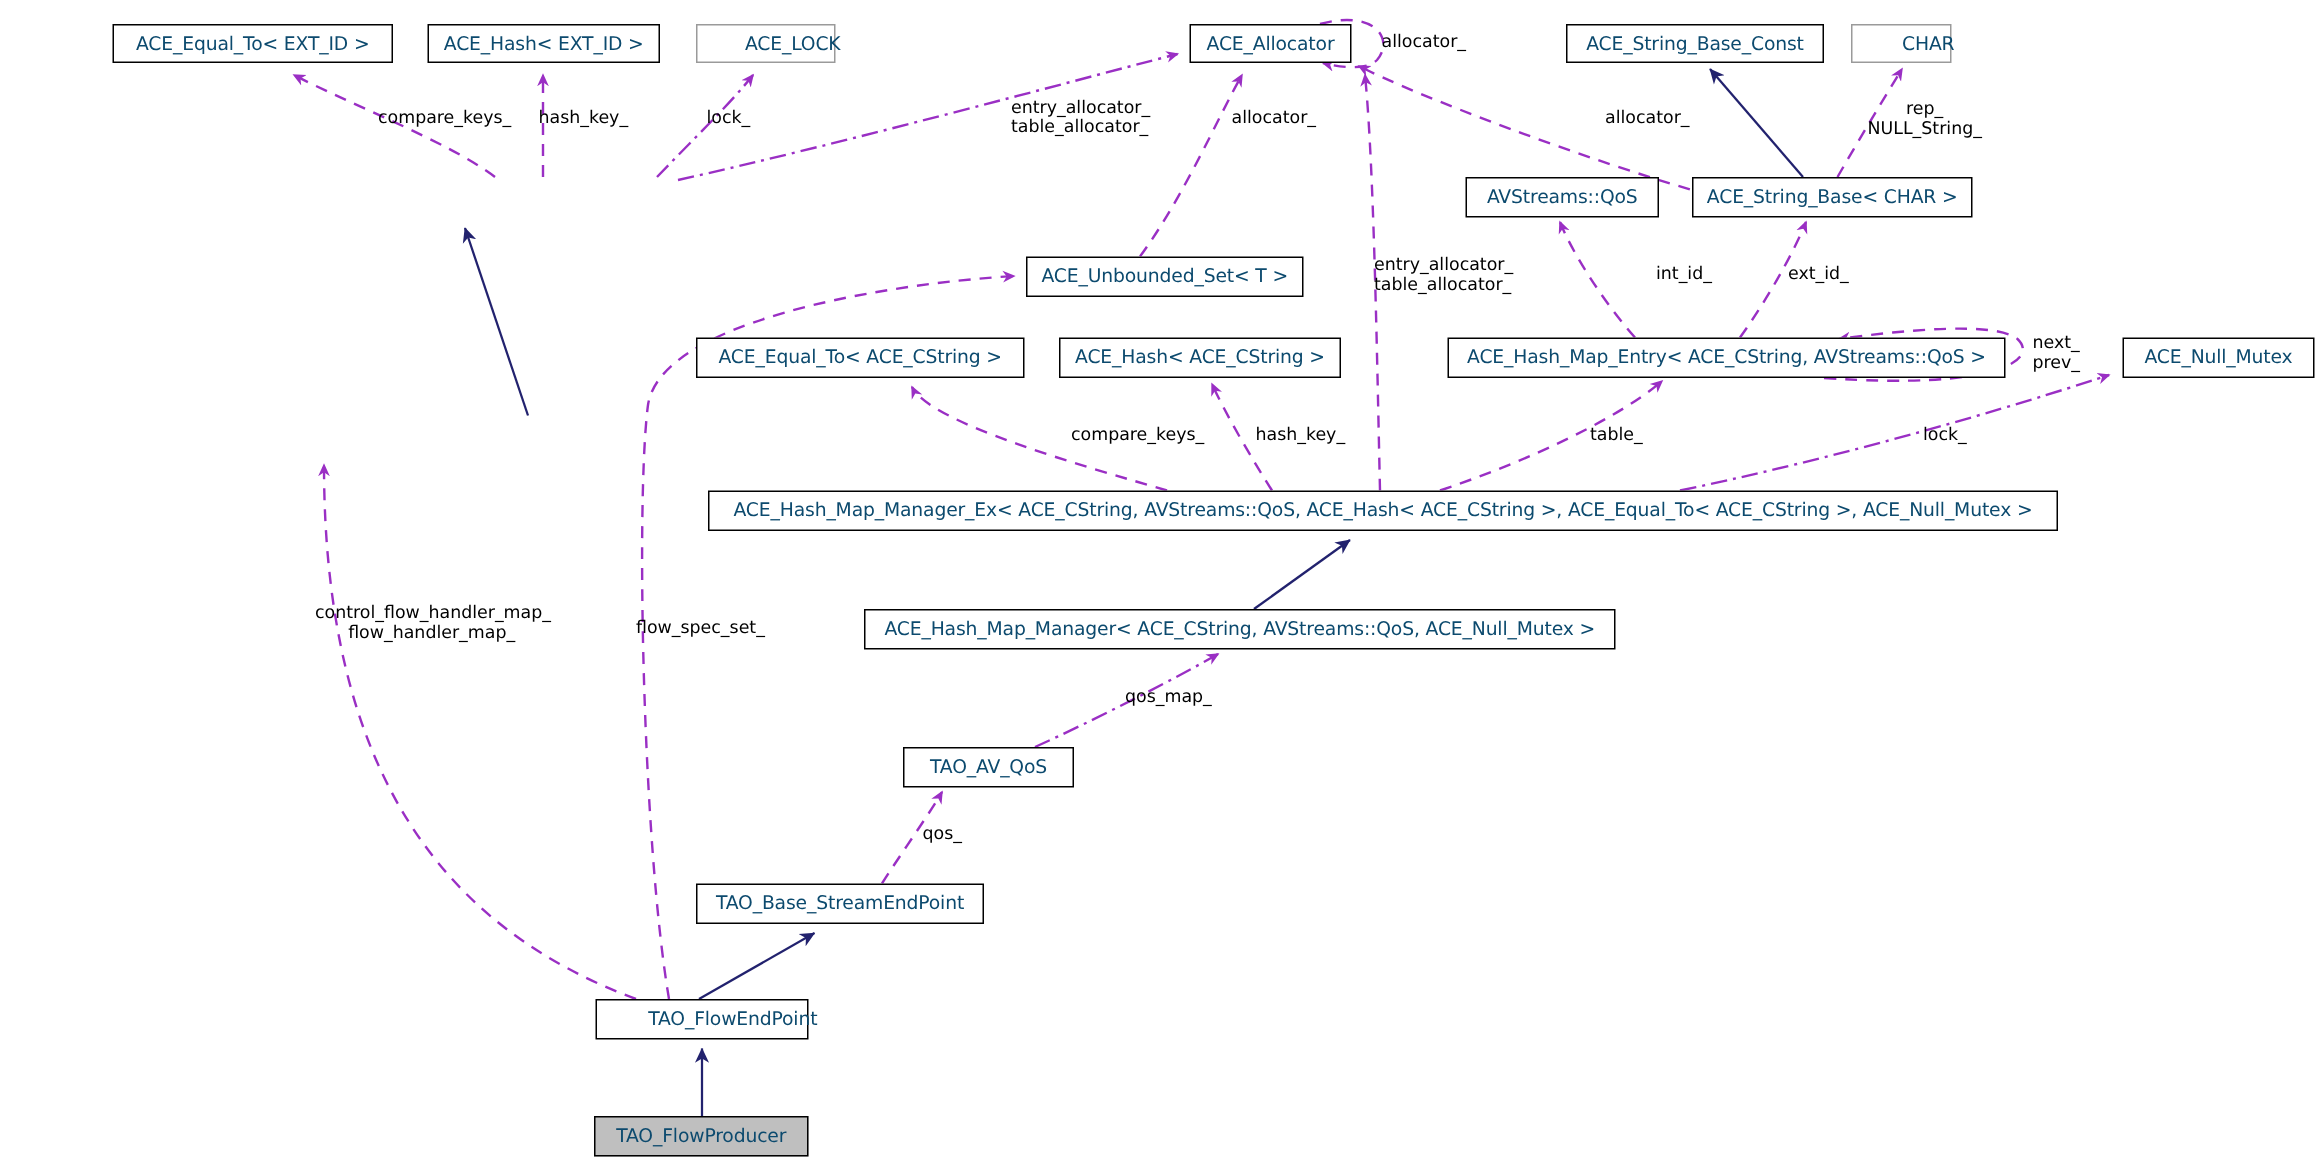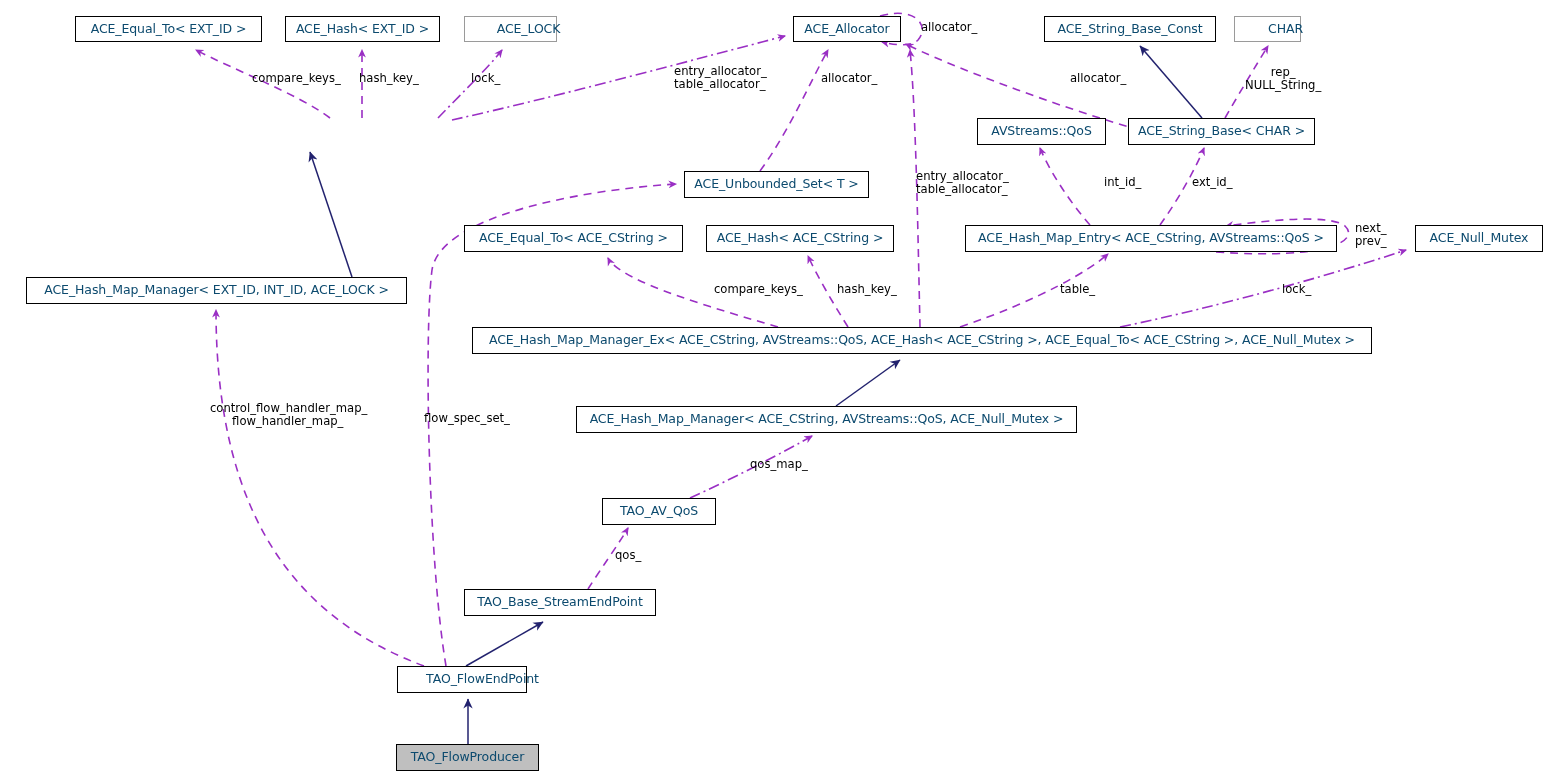--- a/index.html
+++ b/index.html
@@ -138,31 +138,30 @@
   <div class="node" style="left:684px;top:171px;width:185px;height:27px;">ACE_Unbounded_Set&lt; T &gt;</div>
 
   <div class="node" style="left:464px;top:225px;width:219px;height:27px;">ACE_Equal_To&lt; ACE_CString &gt;</div>
 
   <div class="node" style="left:706px;top:225px;width:188px;height:27px;">ACE_Hash&lt; ACE_CString &gt;</div>
 
   <div class="node" style="left:965px;top:225px;width:372px;height:27px;">ACE_Hash_Map_Entry&lt; ACE_CString, AVStreams::QoS &gt;</div>
 
   <div class="node" style="left:1415px;top:225px;width:128px;height:27px;">ACE_Null_Mutex</div>
 
-  <div class="node" style="left:26px;top:277px;width:381px;height:27px;">ACE_Hash_Map_Manager&lt; EXT_ID, INT_ID, ACE_LOCK &gt;</div>
 
   <div class="node" style="left:472px;top:327px;width:900px;height:27px;">ACE_Hash_Map_Manager_Ex&lt; ACE_CString, AVStreams::QoS, ACE_Hash&lt; ACE_CString &gt;, ACE_Equal_To&lt; ACE_CString &gt;, ACE_Null_Mutex &gt;</div>
 
   <div class="node" style="left:576px;top:406px;width:501px;height:27px;">ACE_Hash_Map_Manager&lt; ACE_CString, AVStreams::QoS, ACE_Null_Mutex &gt;</div>
 
   <div class="node" style="left:602px;top:498px;width:114px;height:27px;">TAO_AV_QoS</div>
 
   <div class="node" style="left:464px;top:589px;width:192px;height:27px;">TAO_Base_StreamEndPoint</div>
 
-  <div class="node" style="left:397px;top:666px;width:130px;height:27px;padding-left:48px;">TAO_FlowEndPoint</div>
+  <div class="node" style="left:397px;top:666px;width:142px;height:27px;padding-left:48px;">TAO_FlowEndPoint</div>
 
   <div class="node filled" style="left:396px;top:744px;width:143px;height:27px;">TAO_FlowProducer</div>
 
   <div class="edge-label" style="left:252px;top:72px;">compare_keys_</div>
   <div class="edge-label" style="left:359px;top:72px;">hash_key_</div>
   <div class="edge-label" style="left:471px;top:72px;">lock_</div>
   <div class="edge-label" style="left:674px;top:65px;">entry_allocator_
 table_allocator_</div>
   <div class="edge-label" style="left:921px;top:21px;">allocator_</div>
   <div class="edge-label" style="left:821px;top:72px;">allocator_</div>

